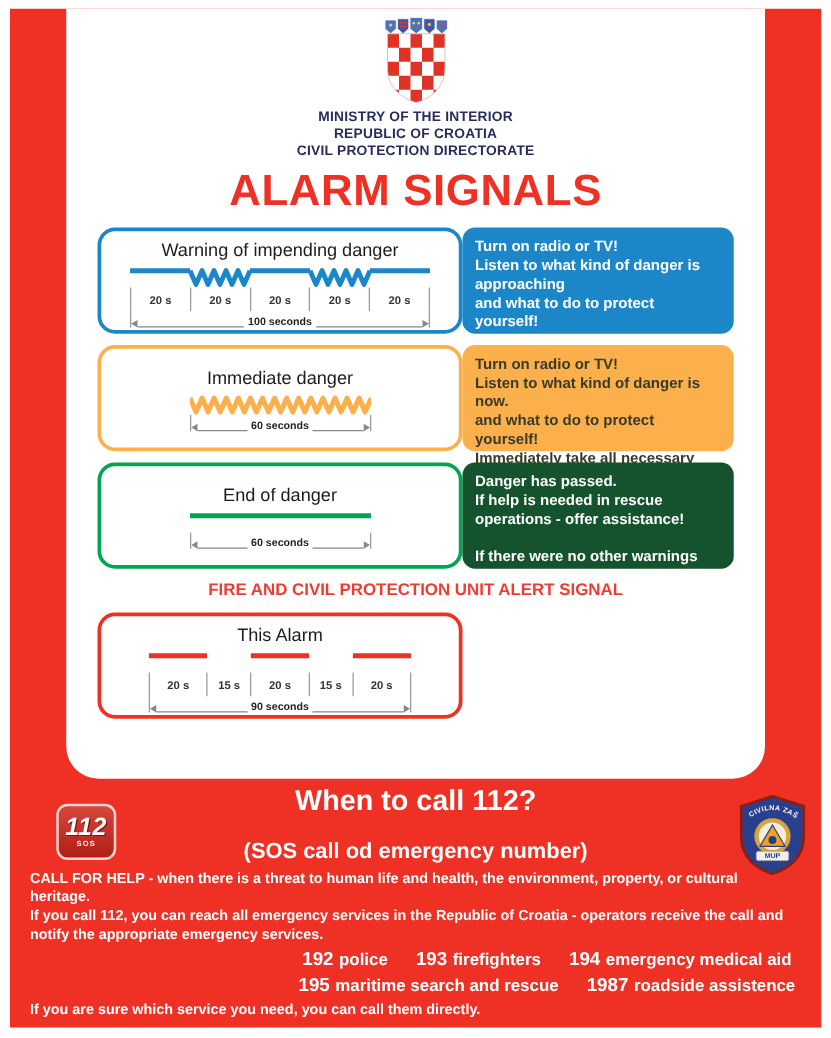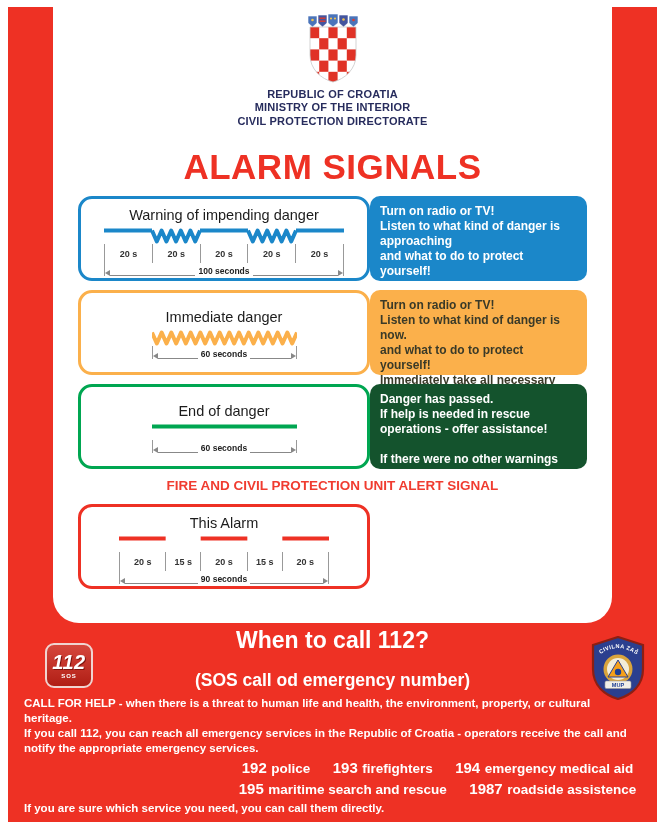--- a/index.html
+++ b/index.html
@@ -8,21 +8,21 @@
     font-family:"Liberation Sans","DejaVu Sans",sans-serif;overflow:hidden;
   }
   .red-bg{position:absolute;left:8px;top:7px;right:8px;bottom:8px;background:#ee3124;}
   .panel{
     position:absolute;left:53px;top:7px;width:559px;height:616px;background:#fff;
     border-radius:0 0 26px 26px;overflow:hidden;
   }
   
   .coa{display:block;margin:6px auto 3px;}
   .org{ text-align:center;font-weight:bold;font-size:11px;line-height:1.22;color:#272c5d;letter-spacing:.2px;}
-  .main-title{text-align:center;color:#ee3124;font-weight:bold;font-size:35px;letter-spacing:.5px;margin:19px 0 9px;}
+  .main-title{text-align:center;color:#ee3124;font-weight:bold;font-size:35px;letter-spacing:.5px;margin:5px 0 9px;}
   
   .rows{padding:0 25px;}
   .sig-row{display:flex;margin-bottom:9px;height:85px;}
   .sig-box{width:292px;box-sizing:border-box;border:3px solid #000;border-radius:14px;background:#fff;padding-top:6px;flex:none;}
   .sig-title{text-align:center;font-size:14.5px;color:#1c1c1c;margin:2px 0 5px;}
   .diagram{margin:0 auto;}
   .wave{display:block;}
   .cells{display:flex;height:19px;font-size:9px;font-weight:bold;color:#333;}
   .cell{border-left:1px solid #999;display:flex;align-items:center;justify-content:center;}
   .cell:last-child{border-right:1px solid #999;}
@@ -109,22 +109,22 @@
           <rect x="31.6" y="47.6" width="9.2" height="11.2"></rect>
         <rect x="4" y="58.8" width="9.2" height="11.2"></rect>
           <rect x="22.4" y="58.8" width="9.2" height="11.2"></rect>
           <rect x="40.8" y="58.8" width="9.2" height="11.2"></rect>
       </g>
     </g>
     <path d="M4,14 H50 V42 C50,56 39,66 27,69 C15,66 4,56 4,42 Z" fill="none" stroke="#c8c8c8" stroke-width="0.8"></path>
   </svg>
 
   <div class="org">
+    <div>MINISTRY OF THE INTERIOR</div>
     <div>REPUBLIC OF CROATIA</div>
-    <div>MINISTRY OF THE INTERIOR</div>
     <div>CIVIL PROTECTION DIRECTORATE</div>
   </div>
 
   <div class="main-title">ALARM SIGNALS</div>
 
   <div class="rows">
 
     <div class="sig-row">
       <div class="sig-box" style="border-color: rgb(27, 135, 201);">
         <div class="sig-title">Warning of impending danger</div>

